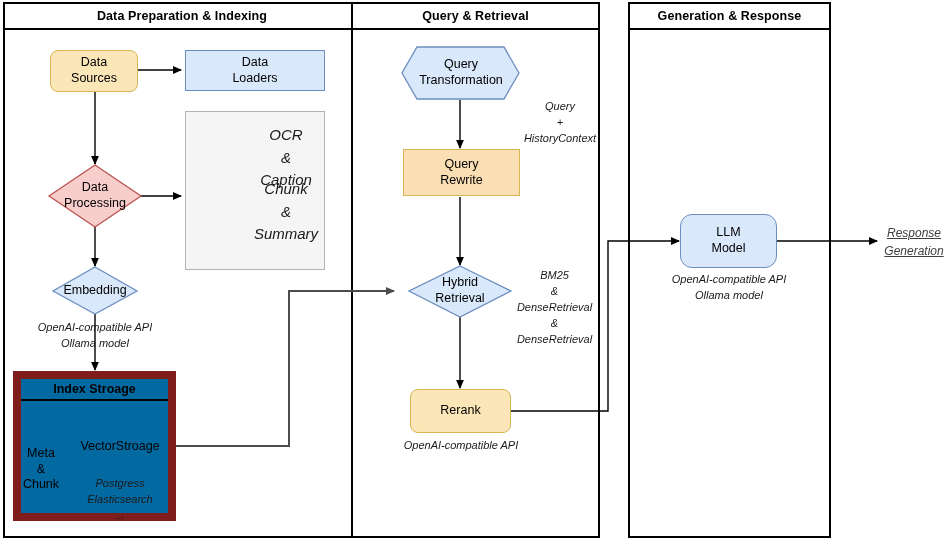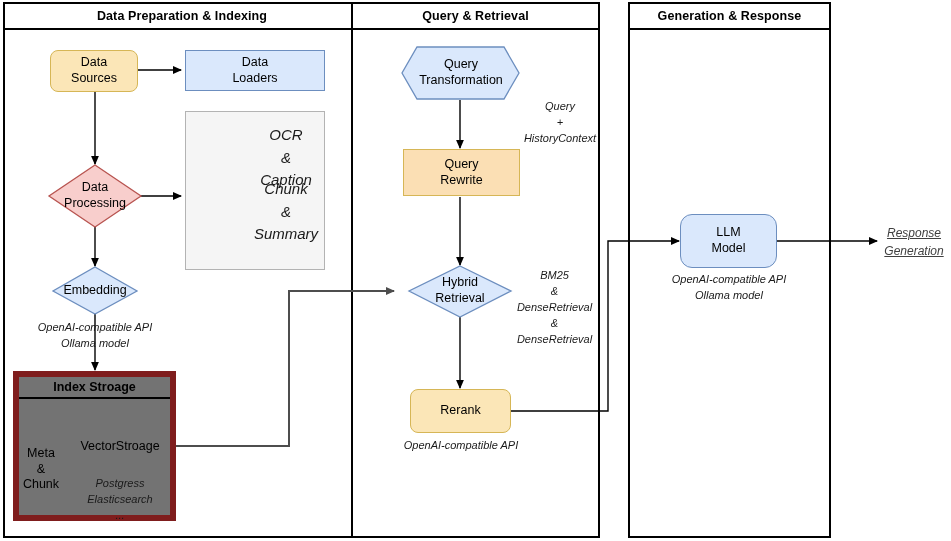--- a/index.html
+++ b/index.html
@@ -15,21 +15,21 @@
   .node{position:absolute;box-sizing:border-box;display:flex;
        align-items:center;justify-content:center;text-align:center;
        font-size:12.5px;line-height:1.25;color:#000;}
   .rect{border:1px solid #6c8ebf;background:#dae8fc;}
   .rrect-y{border:1px solid #d6b656;background:#fbe6b7;border-radius:8px;}
   .rect-o{border:1px solid #d6b656;background:#fbdfb4;}
   .rrect-b{border:1px solid #6c8ebf;background:#dae8fc;border-radius:12px;}
   .note{position:absolute;font-style:italic;font-size:11px;color:#1a1a1a;
         text-align:center;line-height:1.45;}
   .featurebox{position:absolute;border:1px solid #b3b3b3;background:#f5f5f5;box-sizing:border-box;}
-  .subbox{position:absolute;border:6px solid #7f1d1d;box-sizing:border-box;background:#737373;padding-left:48px;}
+  .subbox{position:absolute;border:8px solid #7f1d1d;box-sizing:border-box;background:#0369a1;padding-left:48px;}
   .subbox-title{position:absolute;left:0;right:0;top:0;height:22px;
        border-bottom:2px solid #000;box-sizing:border-box;
        display:flex;align-items:center;justify-content:center;
        font-size:12.5px;font-weight:bold;}
   .feat-label{position:absolute;font-style:italic;font-size:15px;
        color:#1a1a1a;text-align:center;line-height:1.5;}
   .outlabel{position:absolute;font-style:italic;font-size:12px;color:#404040;
        text-decoration:underline;text-align:center;line-height:1.5;}
   svg.layer{position:absolute;left:0;top:0;width:951px;height:541px;overflow:visible;}
   .shape-txt{position:absolute;display:flex;align-items:center;justify-content:center;

